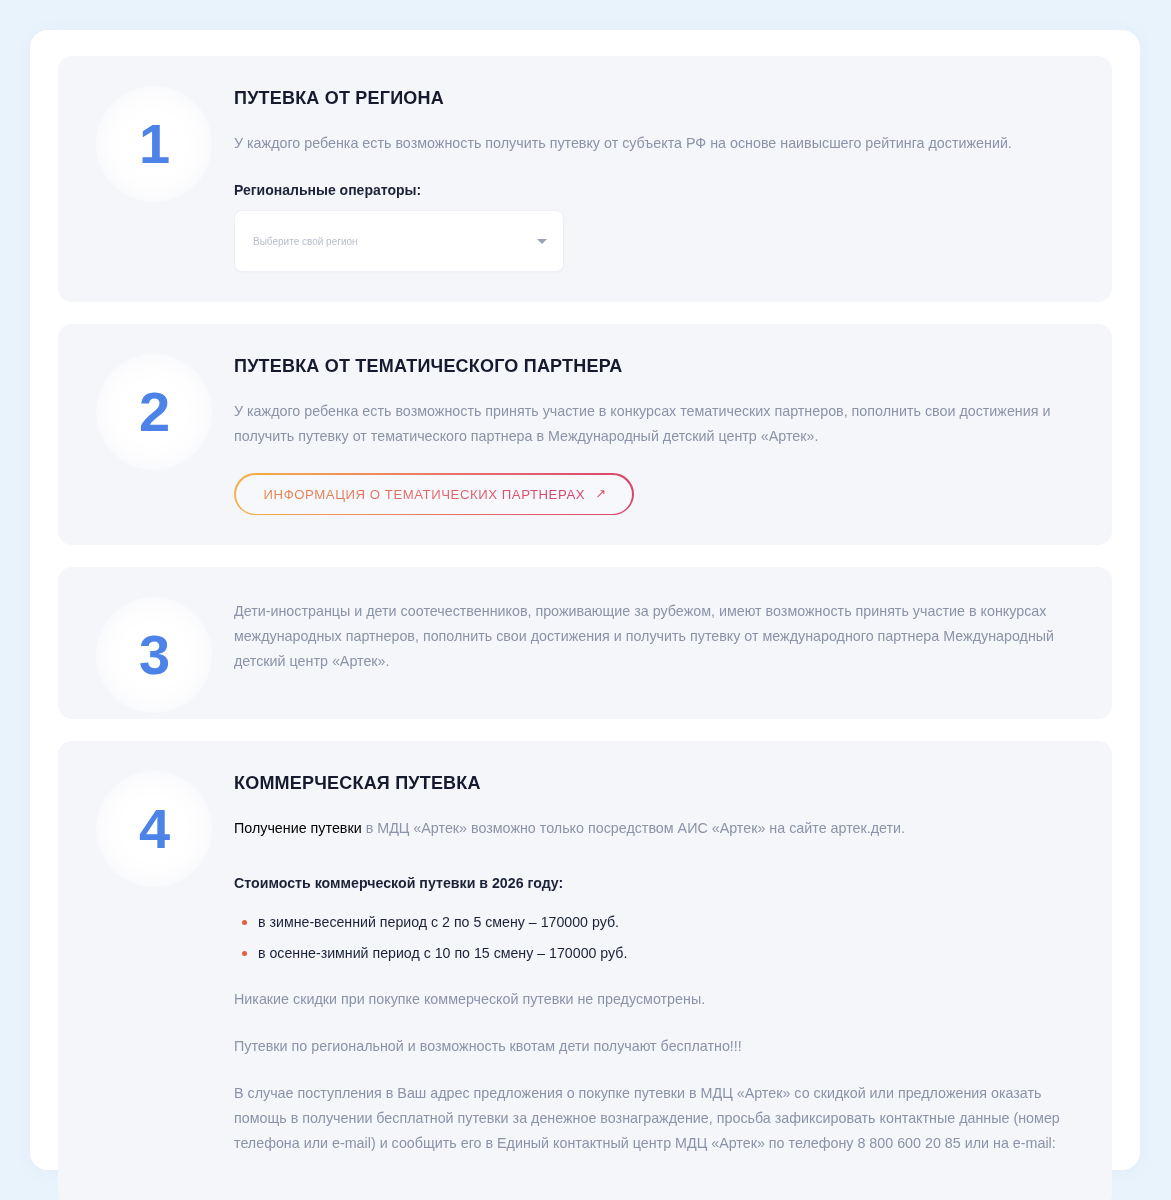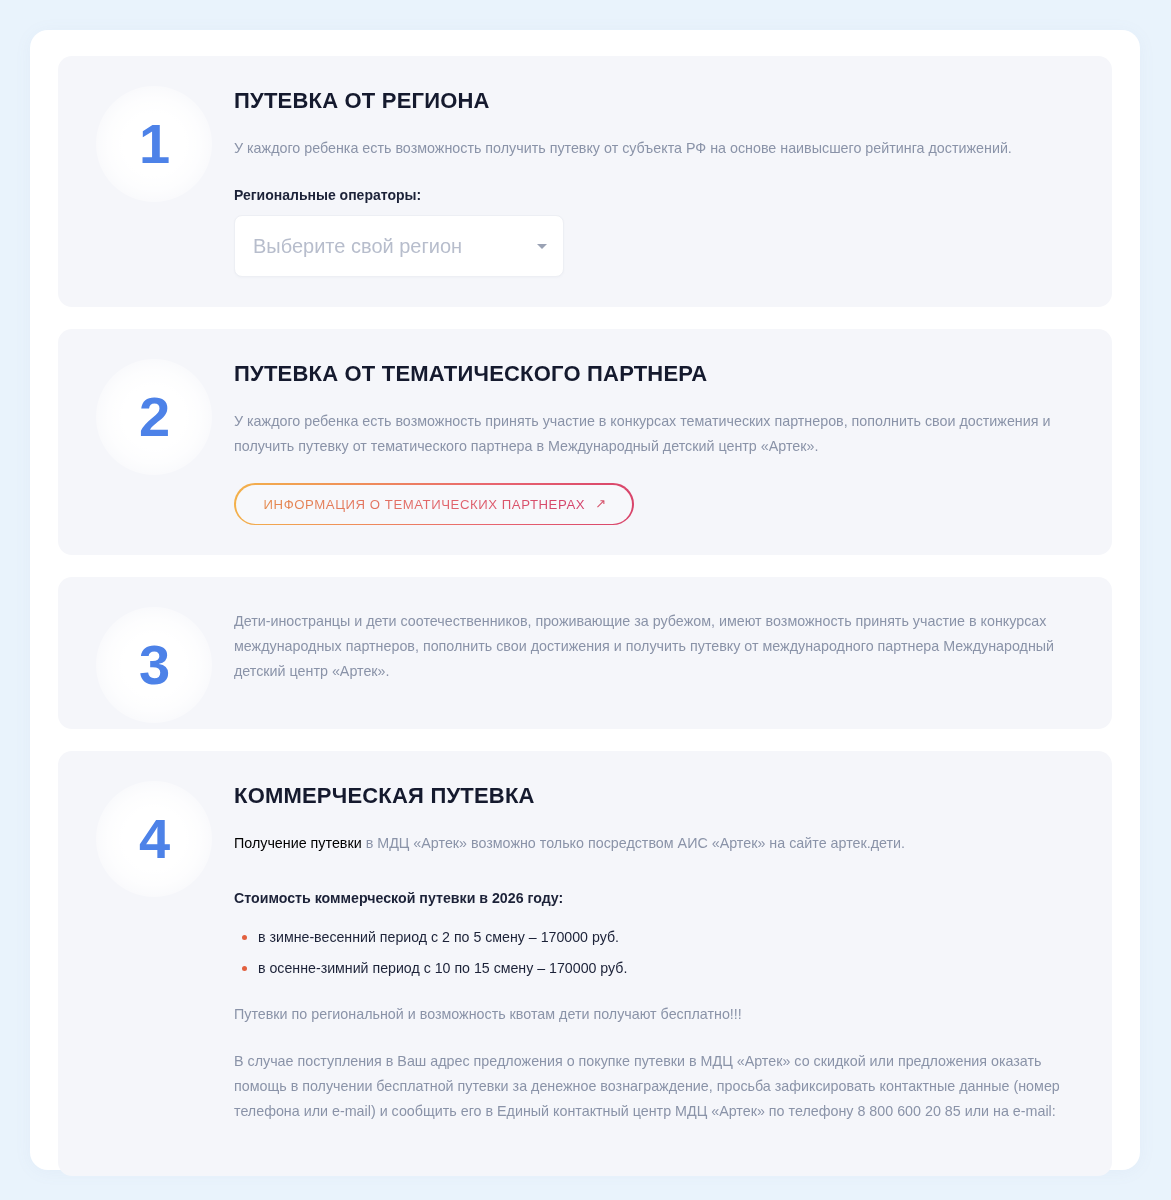--- a/index.html
+++ b/index.html
@@ -61,21 +61,21 @@
     font-size: 56px;
     font-weight: 700;
     color: #4d82e8;
     letter-spacing: -1px;
     line-height: 1;
   }
   .card-body { flex: 1 1 auto; padding-top: 6px; min-width: 0; }
 
   h2.card-title {
     margin: 0 0 22px 0;
-    font-size: 22px;
+    font-size: 18px;
     font-weight: 700;
     letter-spacing: 0.2px;
     color: #151a2e;
     text-transform: uppercase;
   }
   h2.card-title.blue { color: #4d82e8; }
 
   p.para {
     margin: 0 0 18px 0;
     font-size: 14.3px;
@@ -97,21 +97,21 @@
     position: relative;
     width: 330px; height: 62px;
     background: #ffffff;
     border: 1px solid #edeff4;
     border-radius: 8px;
     display: flex; align-items: center;
     padding: 0 34px 0 18px;
     box-shadow: 0 1px 2px rgba(140,150,175,0.05);
   }
   .select-placeholder {
-    font-size: 20px;
+    font-size: 10px;
     color: #b7bdcc;
     white-space: nowrap; overflow: hidden; text-overflow: ellipsis;
   }
   .caret {
     position: absolute; right: 16px; top: 50%;
     margin-top: -2px;
     width: 0; height: 0;
     border-left: 5px solid transparent;
     border-right: 5px solid transparent;
     border-top: 5px solid #9aa2b4;
@@ -244,20 +244,21 @@
 
         <p class="para lead"><a class="inline-link" href="#">Получение путевки</a><span> в МДЦ «Артек» возможно только посредством АИС «Артек» на сайте артек.дети.</span></p>
 
         <div class="strong-line">Стоимость коммерческой путевки в 2026 году:</div>
 
         <ul class="price-list">
           <li>в зимне-весенний период с 2 по 5 смену – 170000 руб.</li>
           <li>в осенне-зимний период с 10 по 15 смену – 170000 руб.</li>
         </ul>
 
+        <p class="para">Никакие скидки при покупке коммерческой путевки не предусмотрены.</p>
         <p class="para">Путевки по региональной и возможность квотам дети получают бесплатно!!!</p>
 
         <p class="para"><span>В случае поступления в Ваш адрес предложения о покупке путевки в МДЦ «Артек» со скидкой или предложения оказать помощь в получении бесплатной путевки за денежное вознаграждение, просьба зафиксировать контактные данные (номер телефона или e-mail) и сообщить его в Единый контактный центр МДЦ «Артек» по телефону 8 800 600 20 85 или на e-mail: </span></p>
       </div>
     </section>
 
   </div>
 </div>
 
 </body></html>

